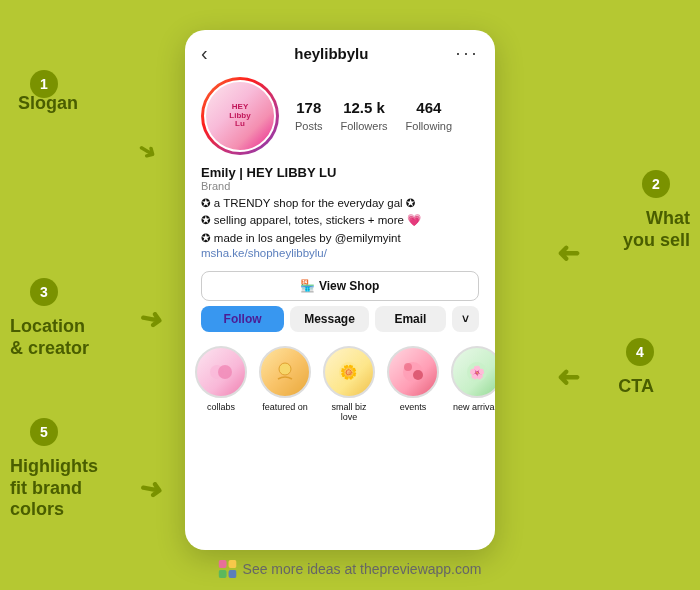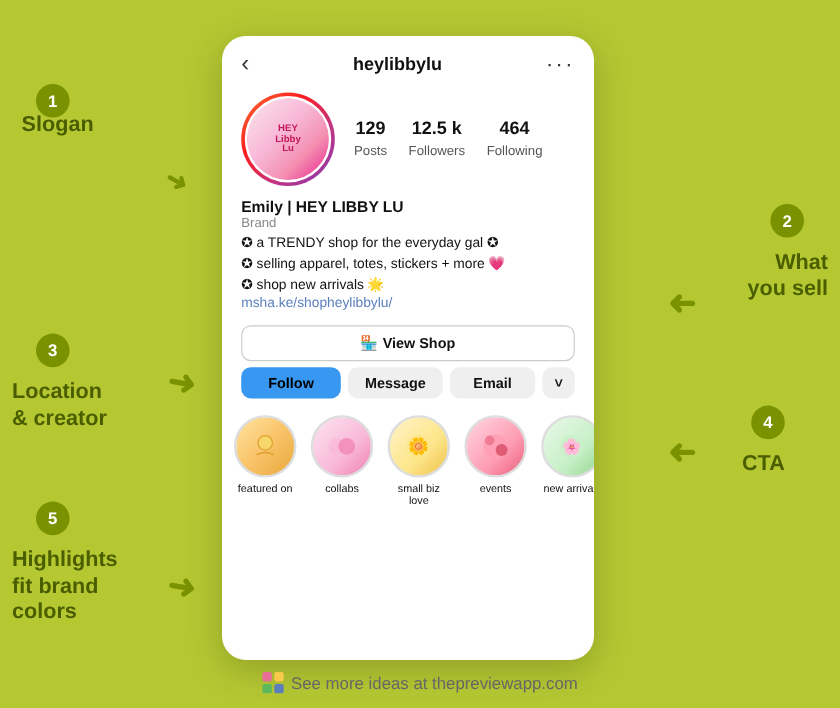--- a/index.html
+++ b/index.html
@@ -165,21 +165,21 @@
       background: white;
       cursor: pointer;
     }
     .ig-action-btns {
       display: flex;
       gap: 6px;
       padding: 0 16px 8px;
     }
     .btn-follow {
       background: #3897f0;
-      color: #000000;
+      color: #4c1d95;
       border: none;
       border-radius: 8px;
       padding: 6px 20px;
       font-size: 12px;
       font-weight: 700;
       cursor: pointer;
       flex: 1;
     }
     .btn-message {
       background: #efefef;
@@ -319,70 +319,70 @@
   </div>
 
   <div class="ig-profile">
     <div class="ig-avatar-ring">
       <div class="ig-avatar-inner">
         <span style="font-size:8px; font-weight:900; color:#c2185b; text-align:center; line-height:1.1;">HEY<br>Libby<br>Lu</span>
       </div>
     </div>
     <div class="ig-stats">
       <div class="ig-stat">
-        <span class="ig-stat-num">129</span>
+        <span class="ig-stat-num">178</span>
         <span class="ig-stat-label">Posts</span>
       </div>
       <div class="ig-stat">
         <span class="ig-stat-num">12.5 k</span>
         <span class="ig-stat-label">Followers</span>
       </div>
       <div class="ig-stat">
         <span class="ig-stat-num">464</span>
         <span class="ig-stat-label">Following</span>
       </div>
     </div>
   </div>
 
   <div class="ig-bio">
     <div class="ig-name">Emily | HEY LIBBY LU</div>
     <div class="ig-category">Brand</div>
     <div class="ig-bio-line">✪ a TRENDY shop for the everyday gal ✪</div>
     <div class="ig-bio-line">✪ selling apparel, totes, stickers + more 💗</div>
-    <div class="ig-bio-line">✪ shop new arrivals 🌟</div>
+    <div class="ig-bio-line">✪ made in los angeles by @emilymyint</div>
     <div class="ig-link">msha.ke/shopheylibbylu/</div>
   </div>
 
   <div class="ig-view-shop">🏪 View Shop</div>
 
   <div class="ig-action-btns">
     <button class="btn-follow">Follow</button>
     <button class="btn-message">Message</button>
     <button class="btn-email">Email</button>
     <button class="btn-dropdown">˅</button>
   </div>
 
   <div class="ig-highlights">
     <div class="highlight-item">
+      <div class="highlight-circle hl-collabs">
+        <svg width="30" height="30" viewBox="0 0 30 30">
+            <circle cx="11" cy="15" r="7" fill="#f9b8d8" opacity="0.7"></circle>
+            <circle cx="19" cy="15" r="7" fill="#f080b0" opacity="0.7"></circle>
+          </svg>
+      </div>
+      <span class="highlight-label">collabs</span>
+    </div>
+    <div class="highlight-item">
       <div class="highlight-circle hl-featured">
         <svg width="30" height="30" viewBox="0 0 30 30">
             <circle cx="15" cy="12" r="6" fill="#f7d76a" stroke="#e0a030" stroke-width="1"></circle>
             <path d="M8 22 Q15 18 22 22" stroke="#e0a030" stroke-width="1.5" fill="none"></path>
           </svg>
       </div>
       <span class="highlight-label">featured on</span>
-    </div>
-    <div class="highlight-item">
-      <div class="highlight-circle hl-collabs">
-        <svg width="30" height="30" viewBox="0 0 30 30">
-            <circle cx="11" cy="15" r="7" fill="#f9b8d8" opacity="0.7"></circle>
-            <circle cx="19" cy="15" r="7" fill="#f080b0" opacity="0.7"></circle>
-          </svg>
-      </div>
-      <span class="highlight-label">collabs</span>
     </div>
     <div class="highlight-item">
       <div class="highlight-circle hl-smallbiz">
         <svg width="30" height="30" viewBox="0 0 30 30">
             <circle cx="15" cy="15" r="10" fill="#fde68a" opacity="0.8"></circle>
             <text x="15" y="20" text-anchor="middle" font-size="14">🌼</text>
           </svg>
       </div>
       <span class="highlight-label">small biz love</span>
     </div>

